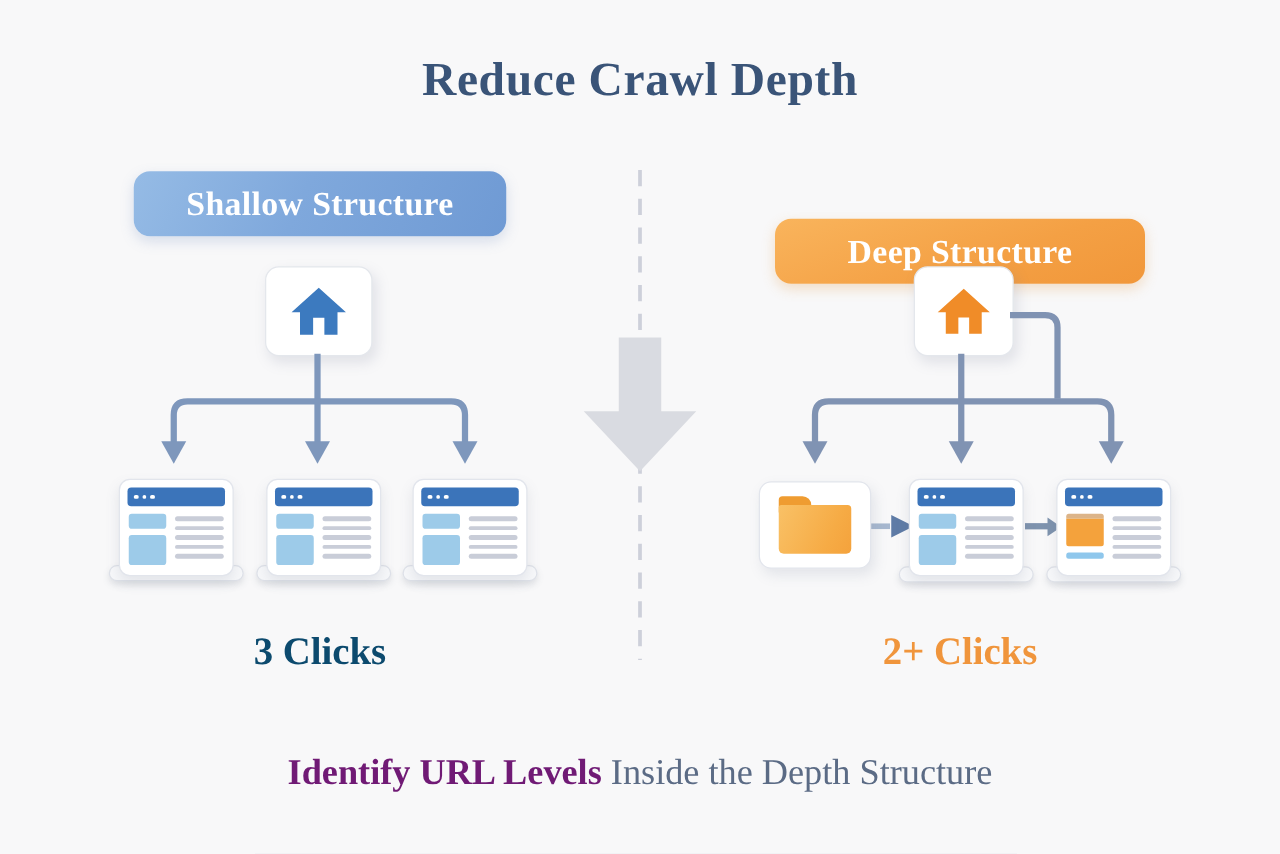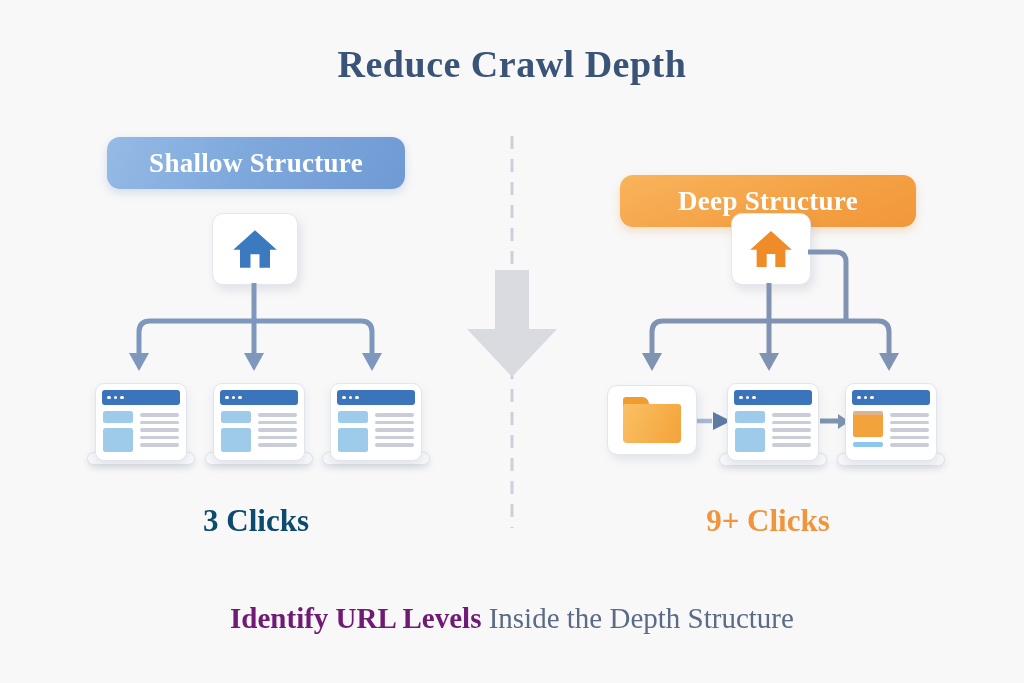--- a/index.html
+++ b/index.html
@@ -264,19 +264,19 @@
       <div class="col-right">
         <div class="text-line"></div>
         <div class="text-line"></div>
         <div class="text-line"></div>
         <div class="text-line"></div>
         <div class="text-line"></div>
       </div>
     </div>
   </div>
 
-  <div class="abs clicks-label clicks-right">9+ Clicks</div>
+  <div class="abs clicks-label clicks-right">2+ Clicks</div>
 
   <div class="abs caption">
     <span class="bold">Identify URL Levels</span><span> Inside the Depth Structure</span>
   </div>
 
 </div>
 
 </body></html>

